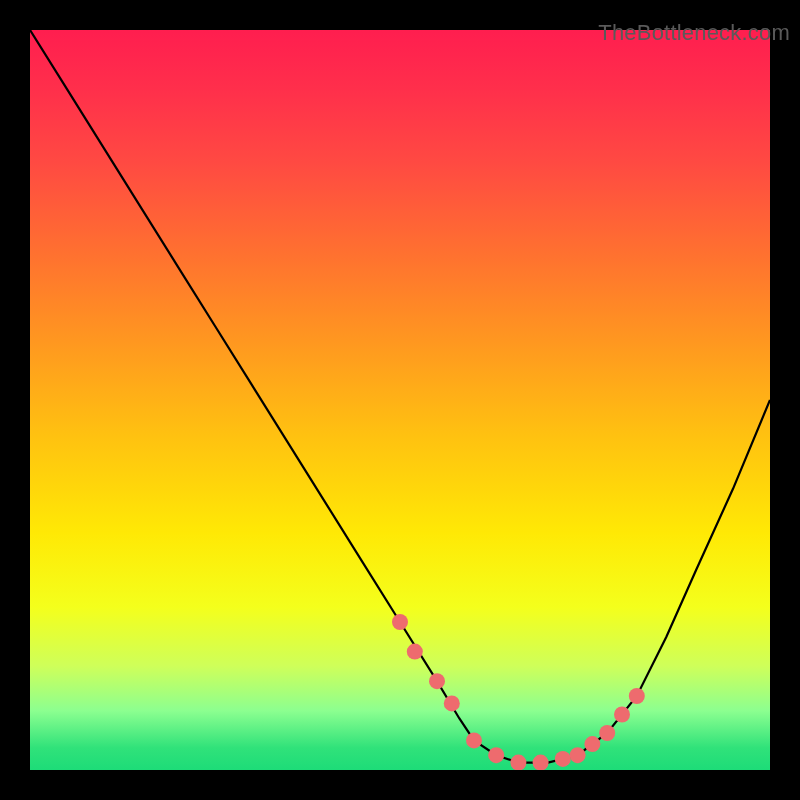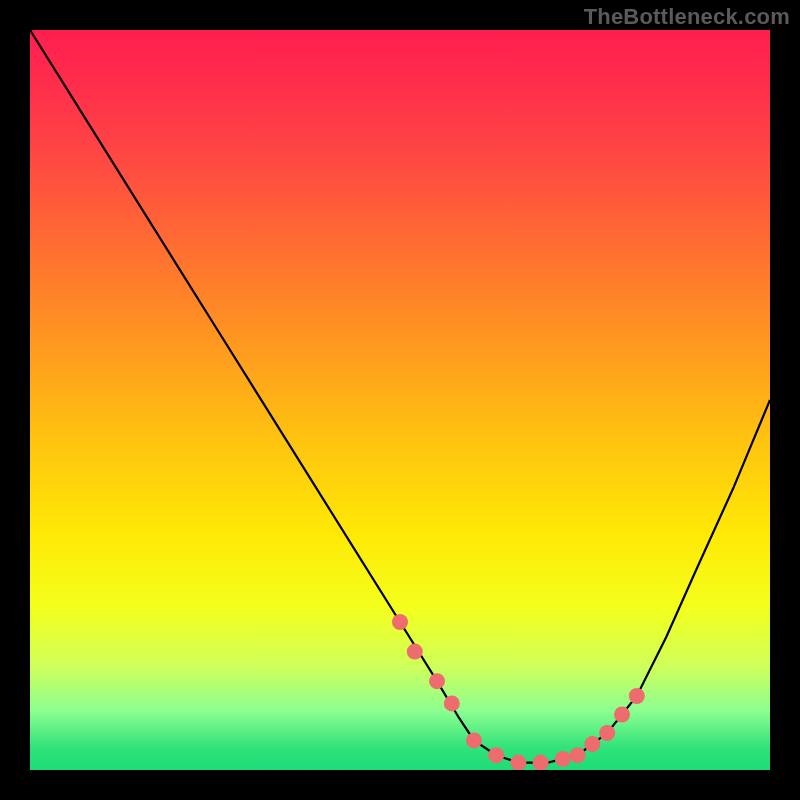--- a/index.html
+++ b/index.html
@@ -42,25 +42,25 @@
       #ffe905 68%,
       #f4ff1c 78%,
       #ceff5a 86%,
       #8cff90 92%,
       #30e27a 97%,
       #1ddc78 100%
     );
   }
   .watermark {
     position: absolute;
-    top: 4px;
+    top: 20px;
     right: 10px;
     color: #5a5a5a;
     font-size: 22px;
-    font-weight: 700;
+    font-weight: 400;
     letter-spacing: 0.2px;
     user-select: none;
   }
   svg.curve {
     position: absolute;
     left: 0;
     top: 0;
     width: 100%;
     height: 100%;
     overflow: visible;

